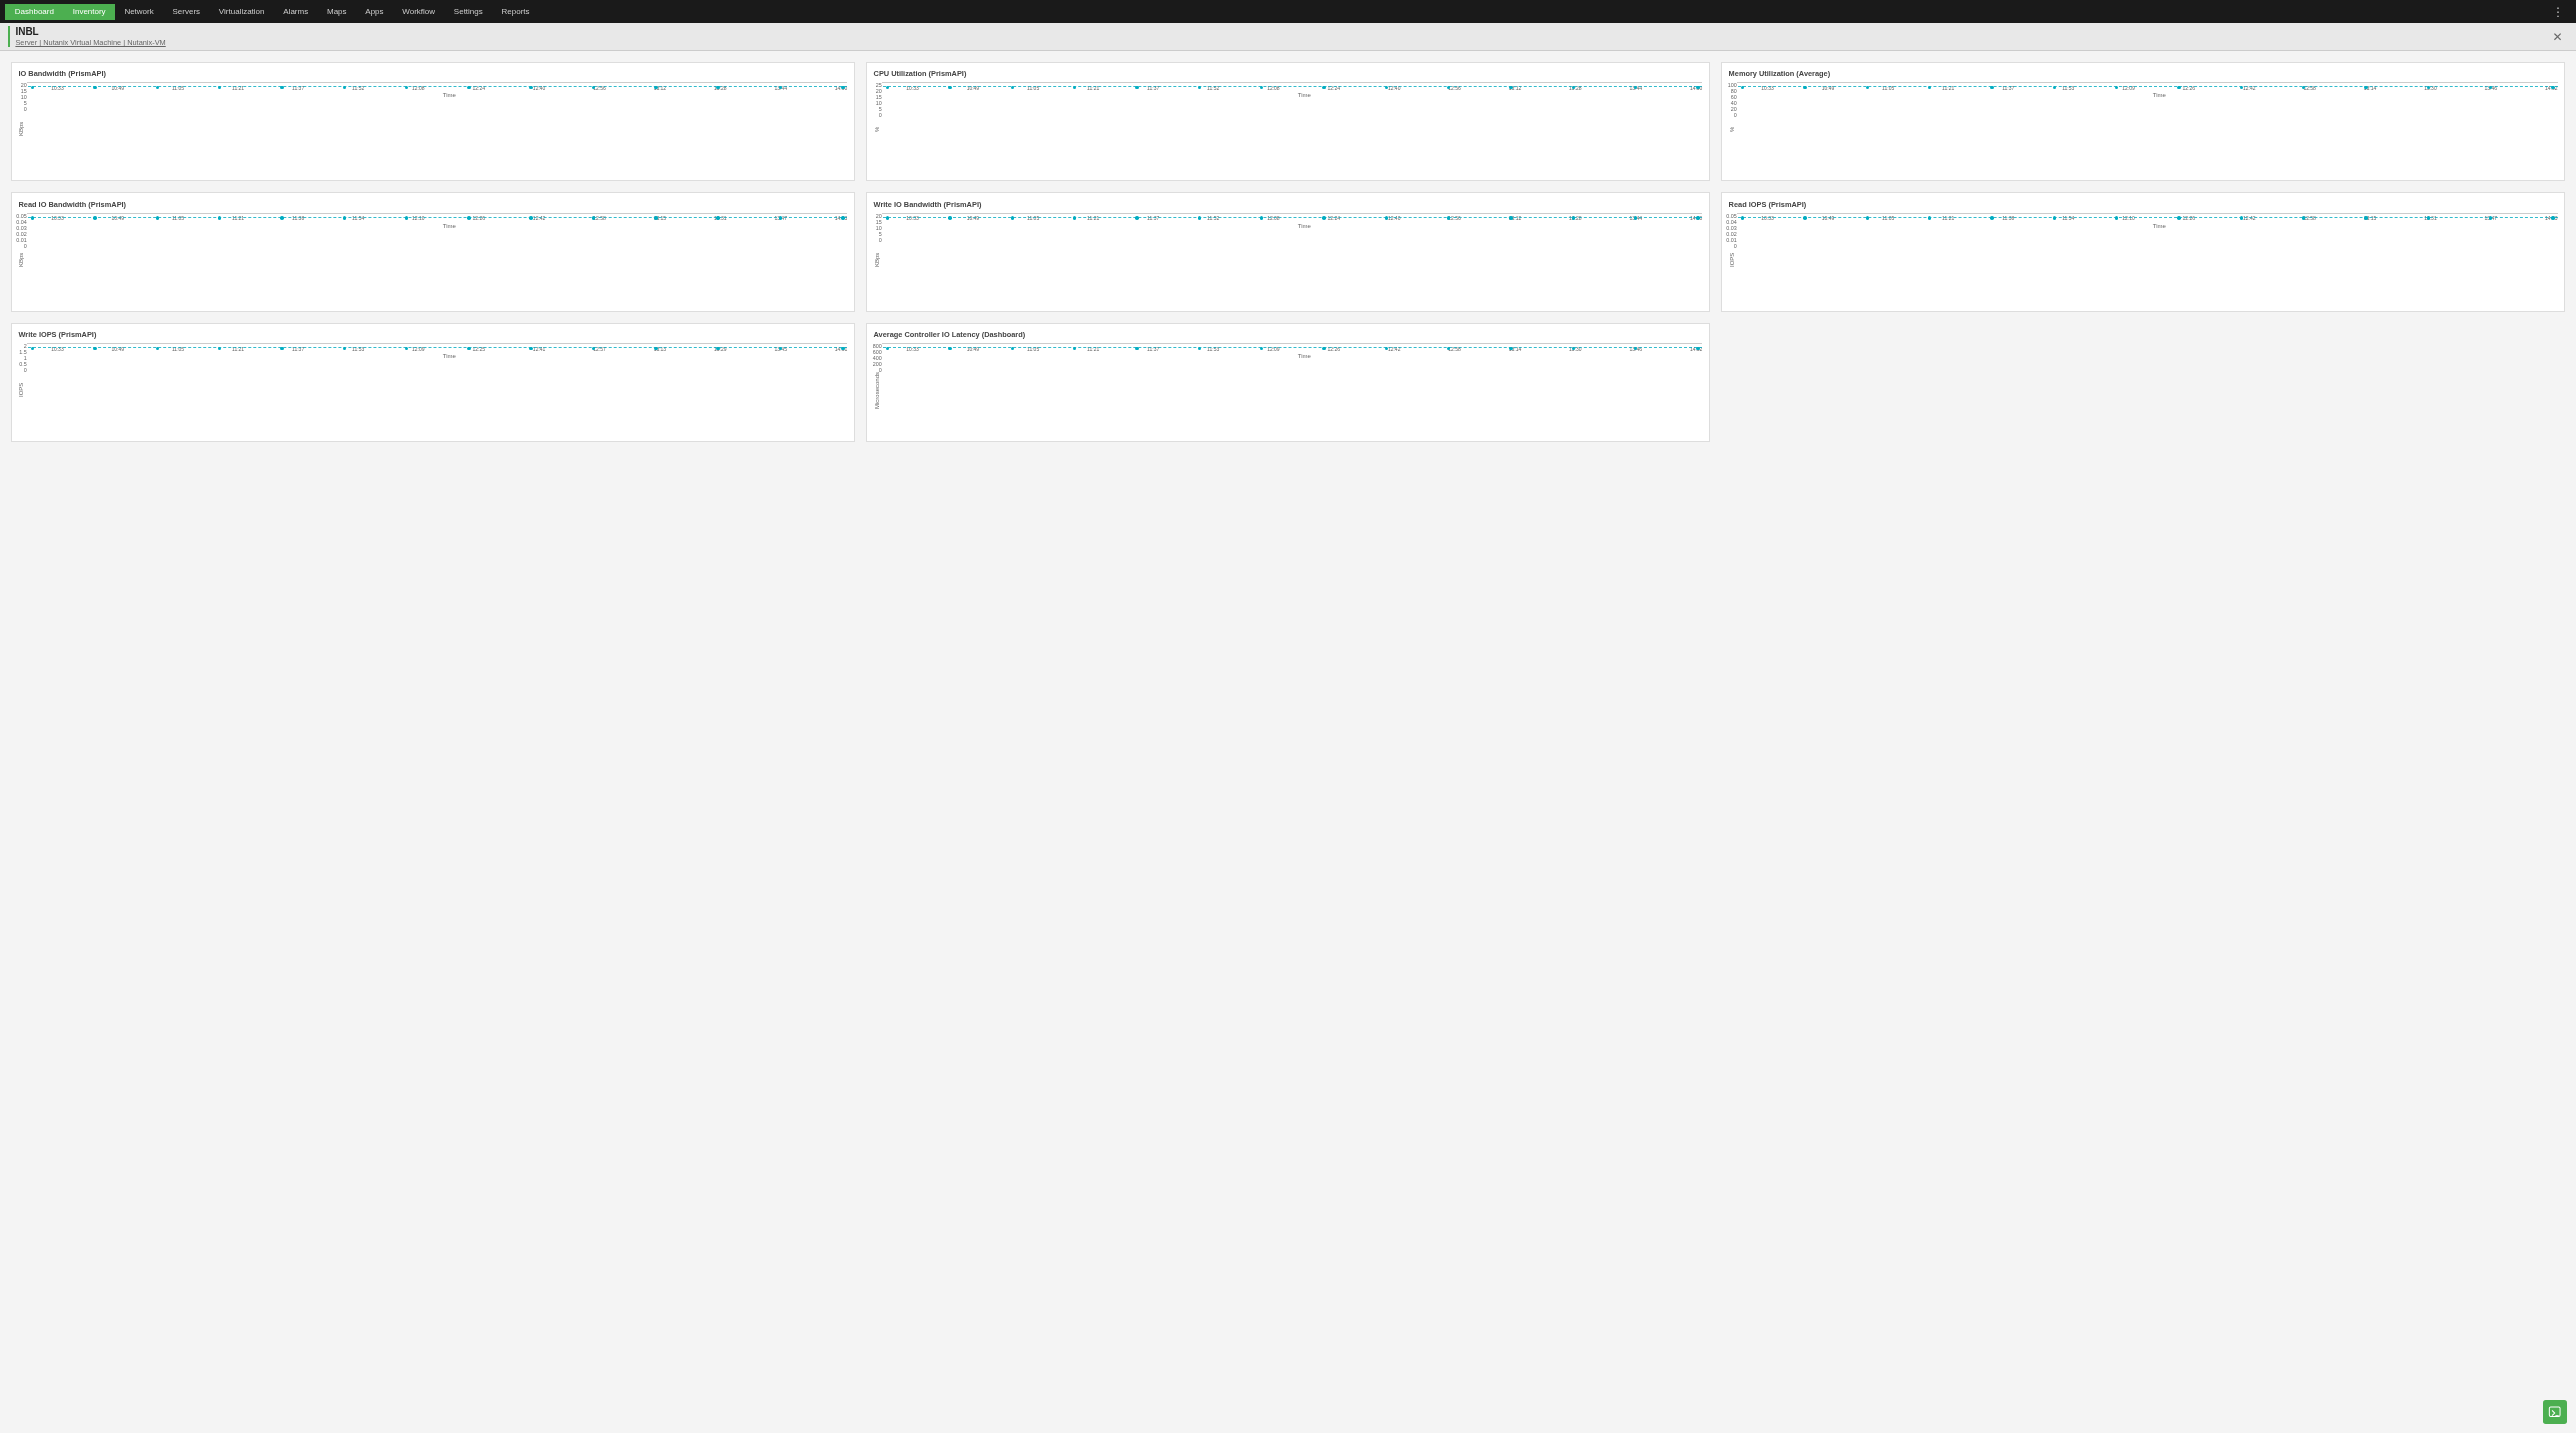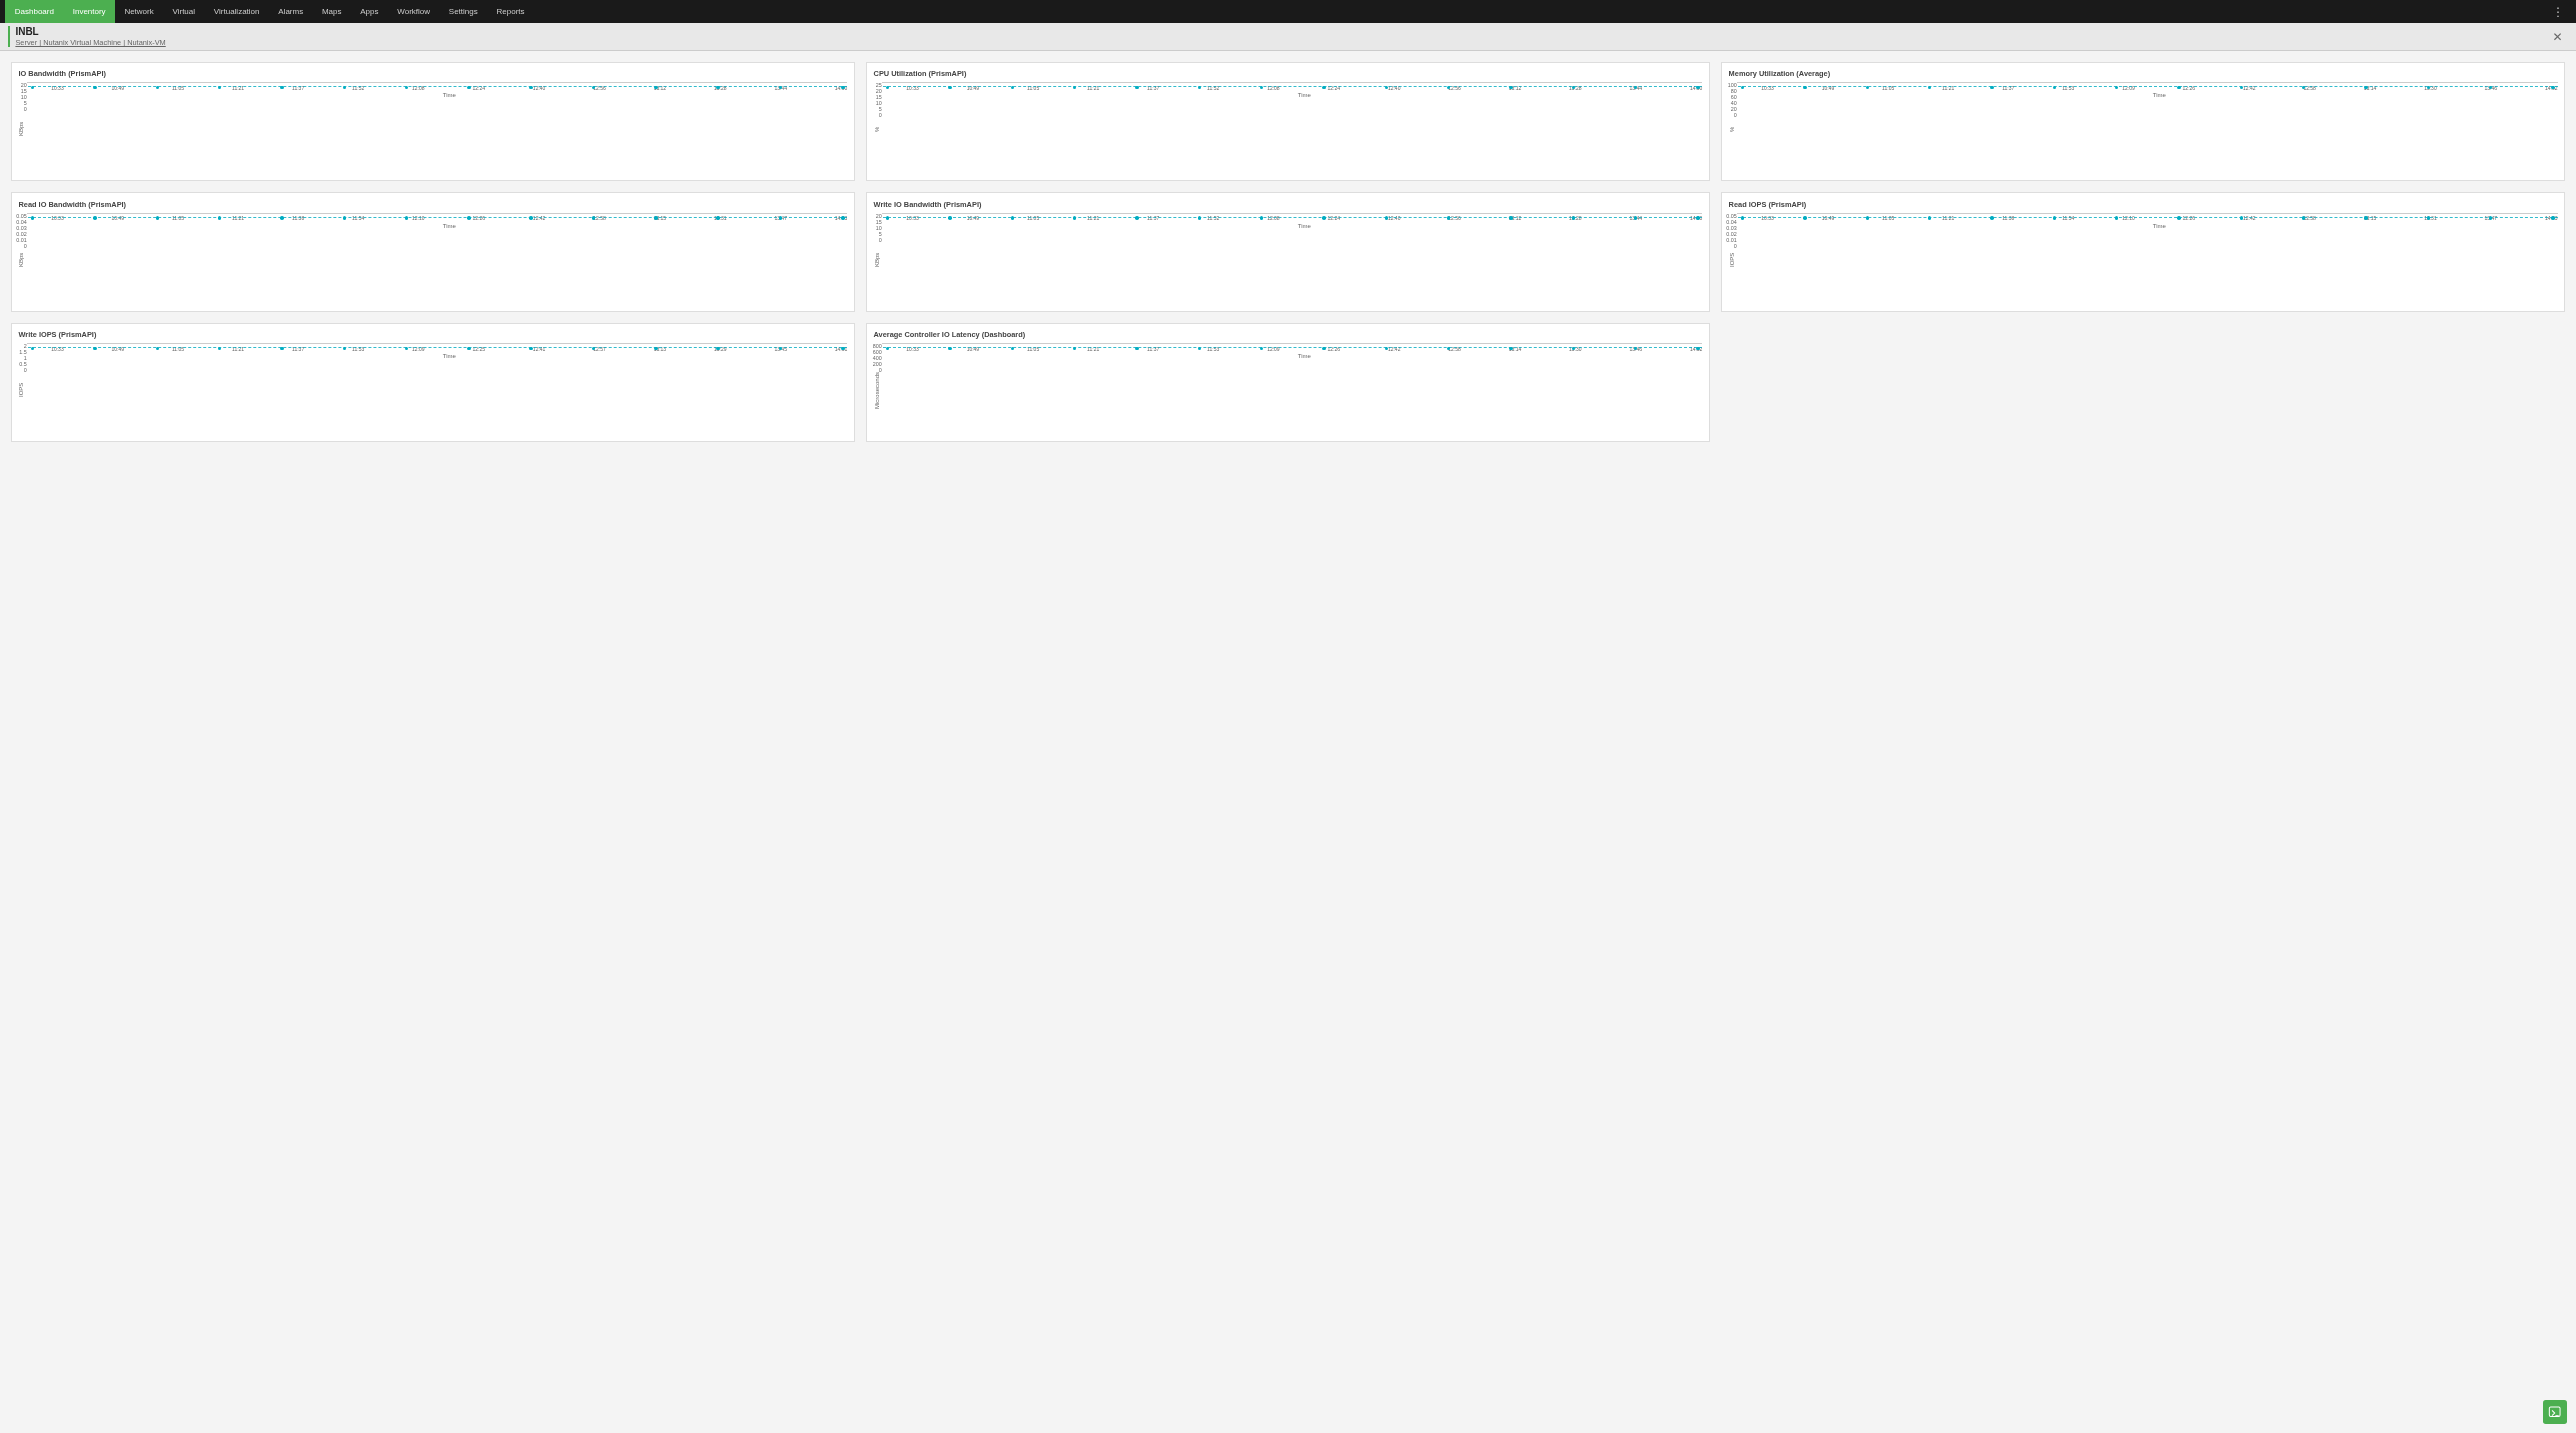--- a/index.html
+++ b/index.html
@@ -5,21 +5,21 @@
     * { box-sizing: border-box; margin: 0; padding: 0; }
     body { background: #f0f0f0; font-family: Arial, sans-serif; font-size: 8px; color: #333; }
 
     
     .navbar {
       display: flex; align-items: center;
       background: #1a1a1a; height: 23px;
       padding: 0 5.4px;
     }
     .nav-item {
-      color: #ccc; padding: 0 9.4px; height: 23px;
+      color: #ccc; padding: 0 9.4px; height: 16px;
       display: flex; align-items: center; cursor: pointer;
       font-size: 8px; white-space: nowrap;
     }
     .nav-item.active { background: #4caf50; color: #fff; }
     .nav-spacer { flex: 1; }
     .nav-dots {
       color: #ccc; font-size: 12px; padding: 0 6.7px; cursor: pointer;
     }
 
     
@@ -126,21 +126,21 @@
       border-radius: 2.7px; cursor: pointer; font-size: 12px;
     }
   </style>
 </head>
 <body>
 
 <nav class="navbar">
   <div class="nav-item active">Dashboard</div>
   <div class="nav-item active" style="background:#4caf50;color:#fff;">Inventory</div>
   <div class="nav-item">Network</div>
-  <div class="nav-item">Virtual</div>
+  <div class="nav-item">Servers</div>
   <div class="nav-item">Virtualization</div>
   <div class="nav-item">Alarms</div>
   <div class="nav-item">Maps</div>
   <div class="nav-item">Apps</div>
   <div class="nav-item">Workflow</div>
   <div class="nav-item">Settings</div>
   <div class="nav-item">Reports</div>
   <div class="nav-spacer"></div>
   <div class="nav-dots">⋮</div>
 </nav>

